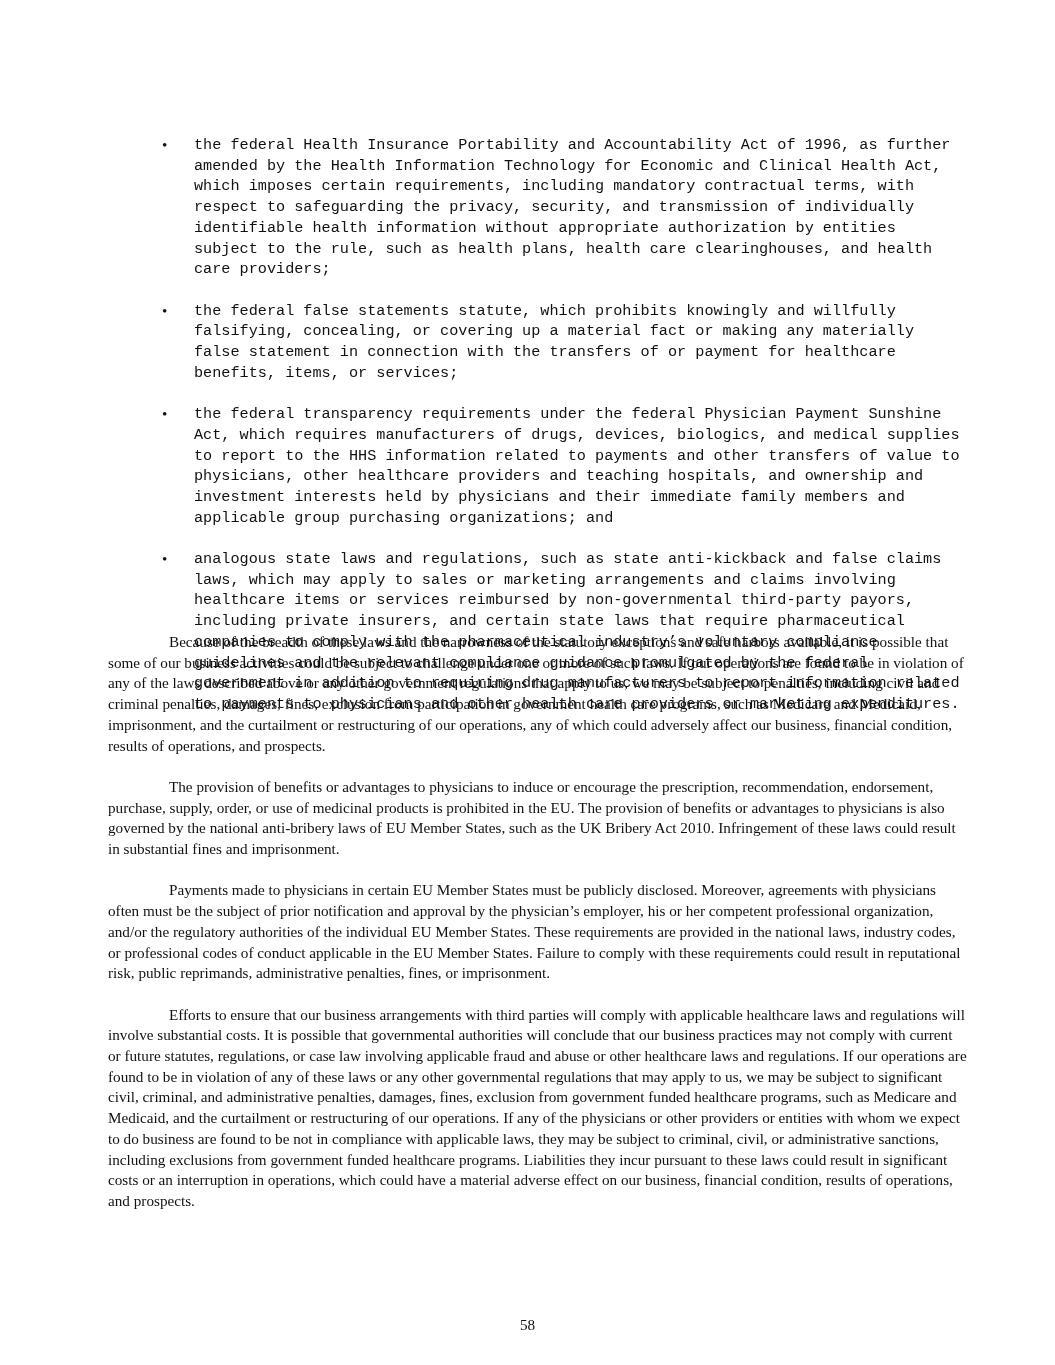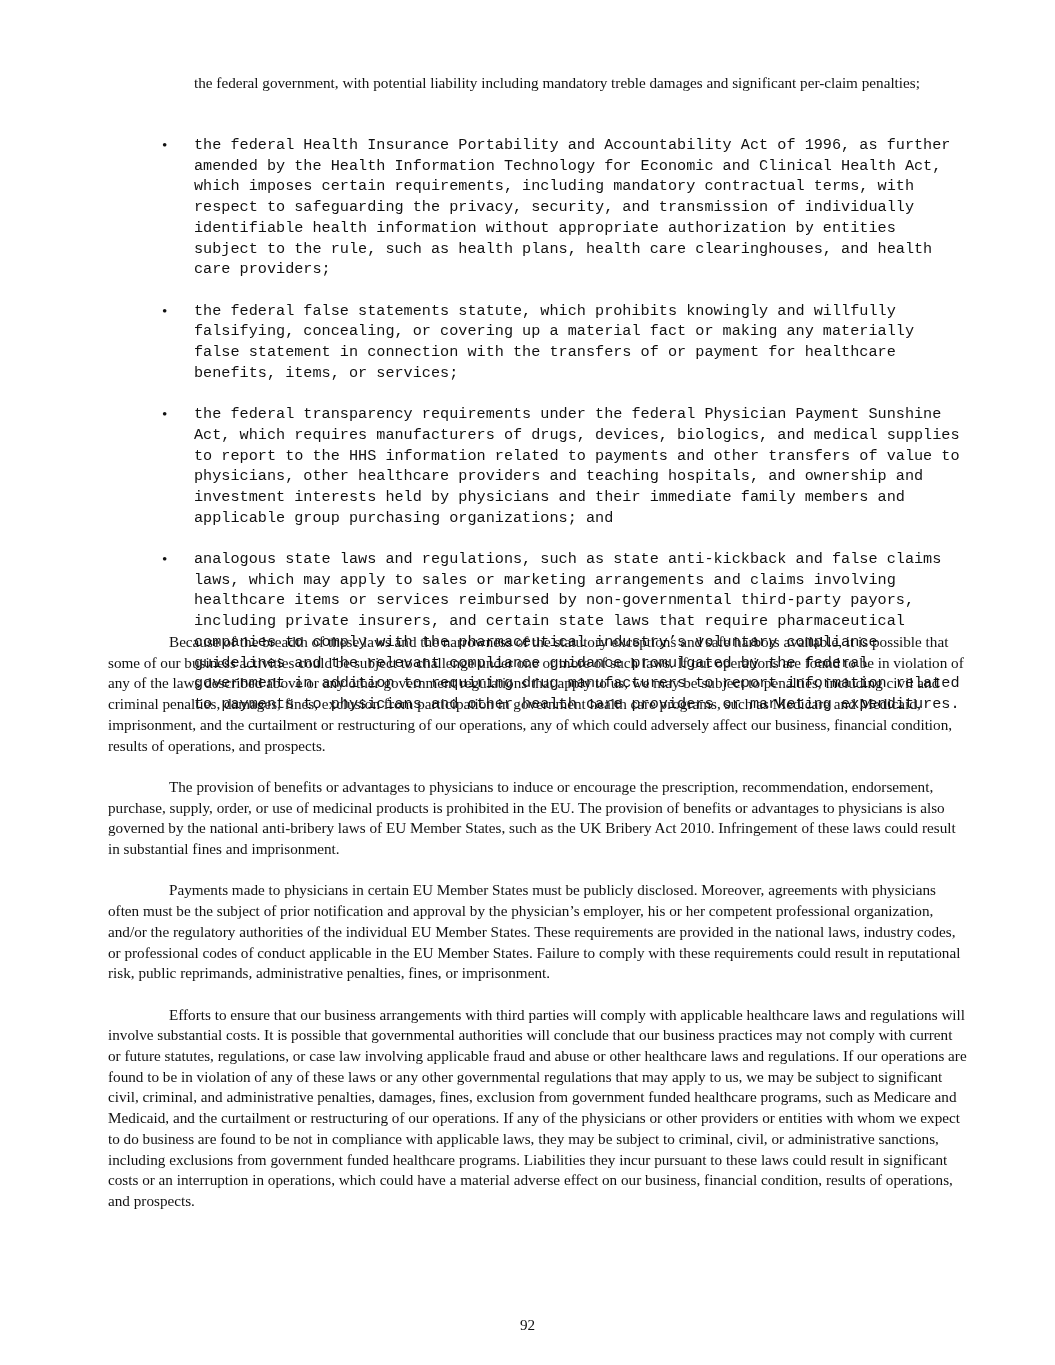--- a/index.html
+++ b/index.html
@@ -59,21 +59,20 @@
       left: 0;
       width: 1055px;
       text-align: center;
     }
   </style>
 </head>
 <body>
 
 <div class="page">
 
-  <p class="cont">the federal government, with potential liability including mandatory treble damages and significant per-claim penalties;</p>
 
   <ul class="bullets">
     <li class="bullet-item">
       <span class="bullet-glyph">•</span>
       <span class="bullet-text">the federal Health Insurance Portability and Accountability Act of 1996, as further amended by the Health Information Technology for Economic and Clinical Health Act, which imposes certain requirements, including mandatory contractual terms, with respect to safeguarding the privacy, security, and transmission of individually identifiable health information without appropriate authorization by entities subject to the rule, such as health plans, health care clearinghouses, and health care providers;</span>
     </li>
     <li class="bullet-item">
       <span class="bullet-glyph">•</span>
       <span class="bullet-text">the federal false statements statute, which prohibits knowingly and willfully falsifying, concealing, or covering up a material fact or making any materially false statement in connection with the transfers of or payment for healthcare benefits, items, or services;</span>
     </li>
@@ -87,15 +86,15 @@
     </li>
   </ul>
 
   <div class="body-paras">
     <p class="para">Because of the breadth of these laws and the narrowness of the statutory exceptions and safe harbors available, it is possible that some of our business activities could be subject to challenge under one or more of such laws. If our operations are found to be in violation of any of the laws described above or any other government regulations that apply to us, we may be subject to penalties, including civil and criminal penalties, damages, fines, exclusion from participation in government health care programs, such as Medicare and Medicaid, imprisonment, and the curtailment or restructuring of our operations, any of which could adversely affect our business, financial condition, results of operations, and prospects.</p>
     <p class="para">The provision of benefits or advantages to physicians to induce or encourage the prescription, recommendation, endorsement, purchase, supply, order, or use of medicinal products is prohibited in the EU. The provision of benefits or advantages to physicians is also governed by the national anti-bribery laws of EU Member States, such as the UK Bribery Act 2010. Infringement of these laws could result in substantial fines and imprisonment.</p>
     <p class="para">Payments made to physicians in certain EU Member States must be publicly disclosed. Moreover, agreements with physicians often must be the subject of prior notification and approval by the physician’s employer, his or her competent professional organization, and/or the regulatory authorities of the individual EU Member States. These requirements are provided in the national laws, industry codes, or professional codes of conduct applicable in the EU Member States. Failure to comply with these requirements could result in reputational risk, public reprimands, administrative penalties, fines, or imprisonment.</p>
     <p class="para">Efforts to ensure that our business arrangements with third parties will comply with applicable healthcare laws and regulations will involve substantial costs. It is possible that governmental authorities will conclude that our business practices may not comply with current or future statutes, regulations, or case law involving applicable fraud and abuse or other healthcare laws and regulations. If our operations are found to be in violation of any of these laws or any other governmental regulations that may apply to us, we may be subject to significant civil, criminal, and administrative penalties, damages, fines, exclusion from government funded healthcare programs, such as Medicare and Medicaid, and the curtailment or restructuring of our operations. If any of the physicians or other providers or entities with whom we expect to do business are found to be not in compliance with applicable laws, they may be subject to criminal, civil, or administrative sanctions, including exclusions from government funded healthcare programs. Liabilities they incur pursuant to these laws could result in significant costs or an interruption in operations, which could have a material adverse effect on our business, financial condition, results of operations, and prospects.</p>
   </div>
 
-  <div class="page-number">92</div>
+  <div class="page-number">58</div>
 
 </div>
 
 </body></html>

